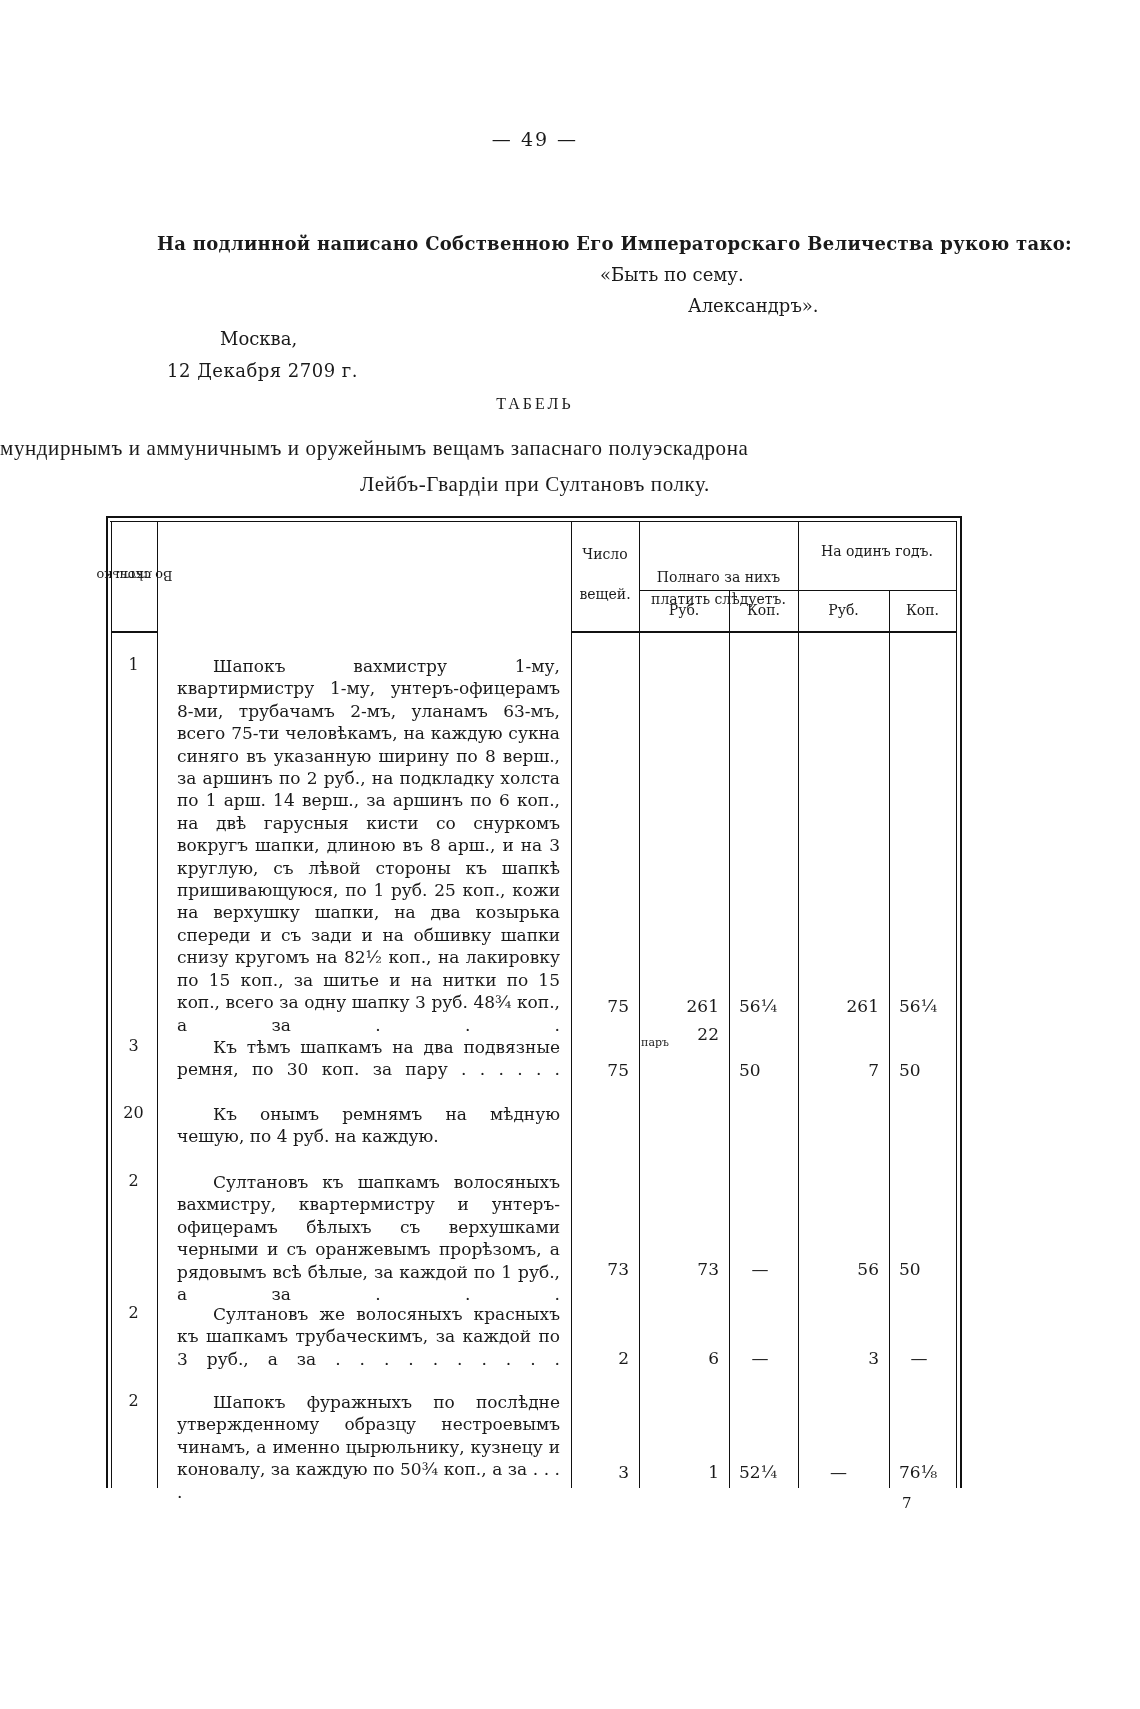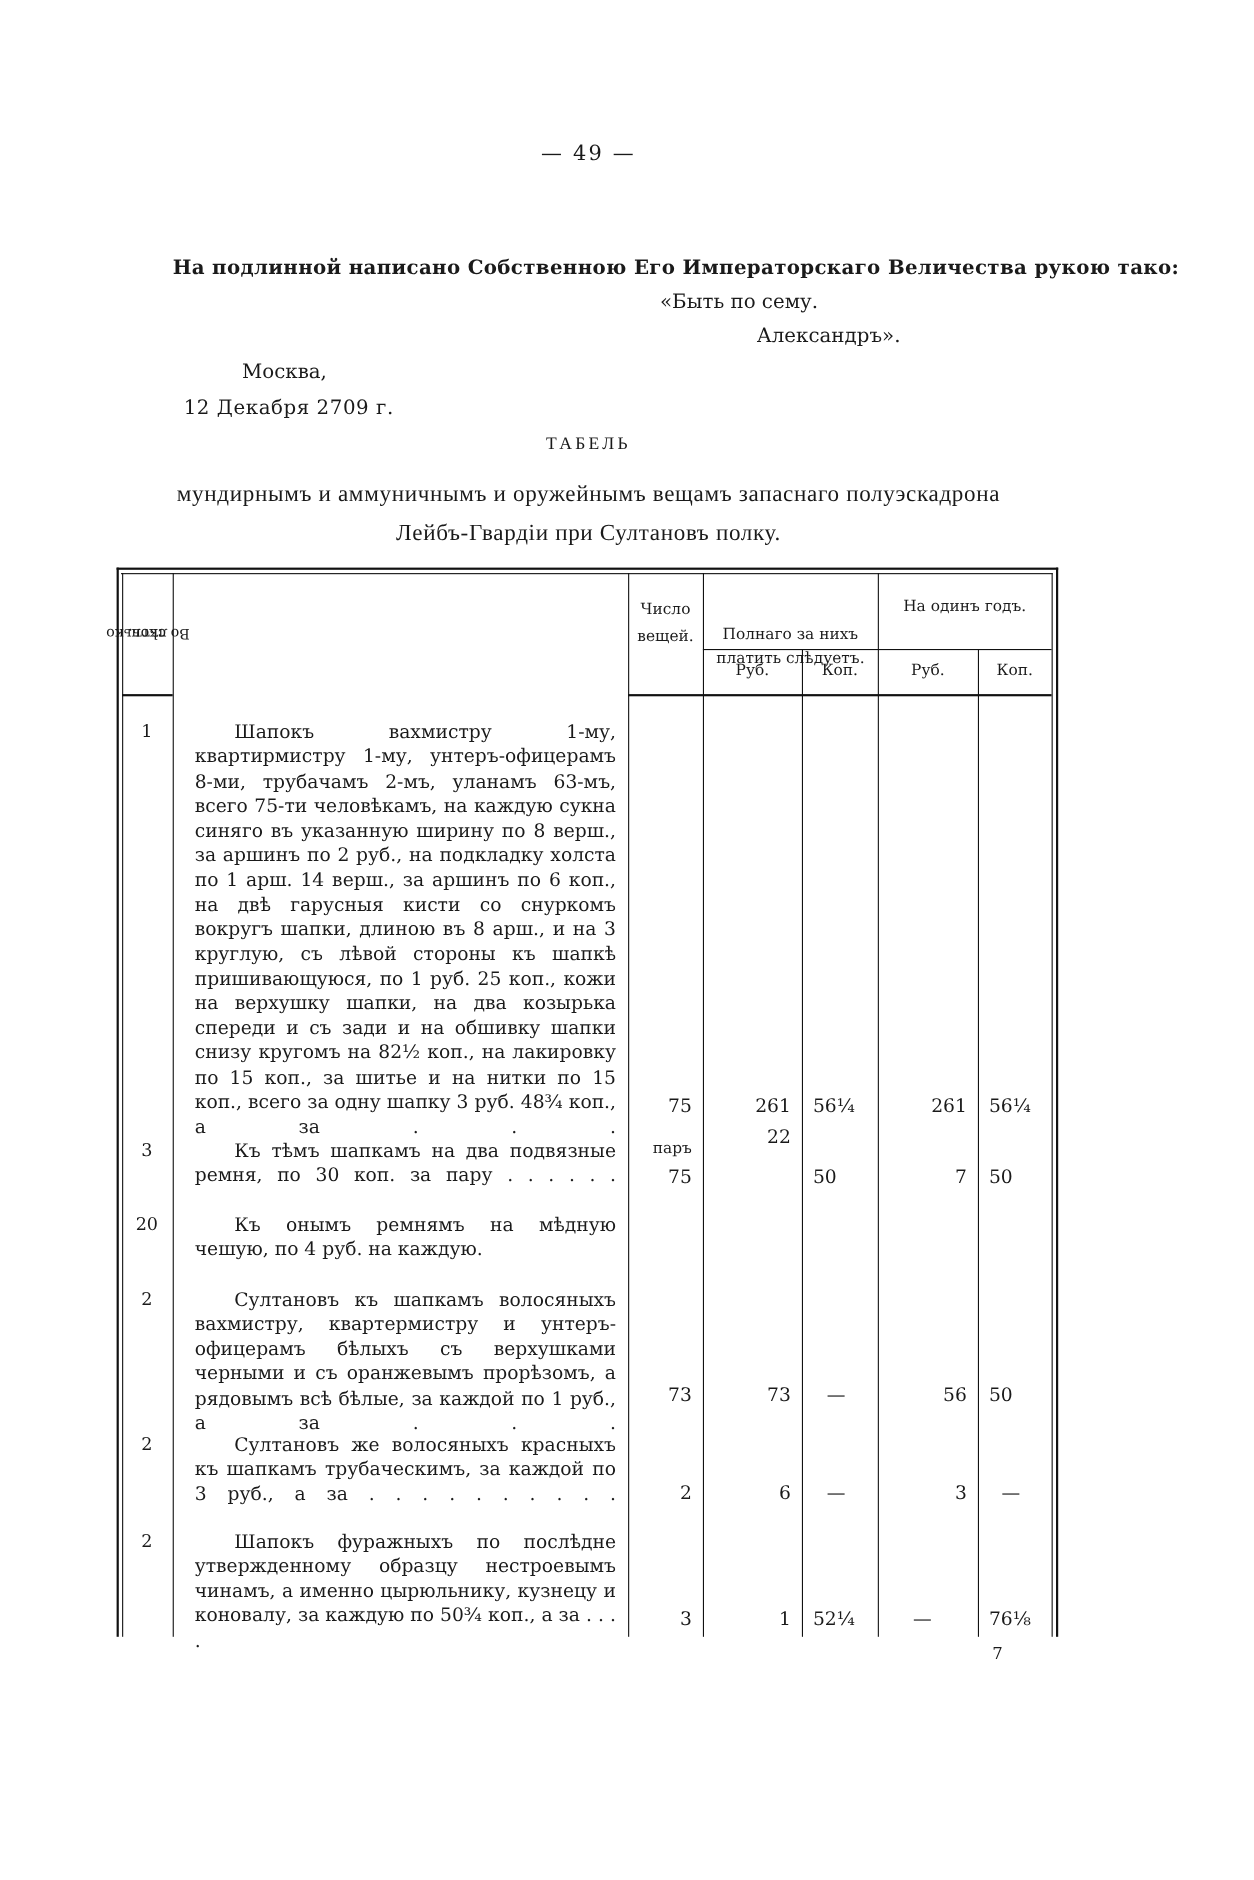--- a/index.html
+++ b/index.html
@@ -7,21 +7,21 @@
          font-family:"DejaVu Serif","Liberation Serif",serif; color:#1a1a1a; }
   .abs { position:absolute; white-space:nowrap; }
   .pagenum { left:0; width:1070px; top:128px; text-align:center; font-size:19px; letter-spacing:2px; }
   .cond { font-family:"Liberation Serif","DejaVu Serif",serif; }
   .line1 { left:157px; top:233px; font-size:18px; letter-spacing:0.3px;font-weight:bold; }
   .line2 { left:600px; top:264px; font-size:18px; }
   .line3 { left:688px; top:295px; font-size:18px; }
   .place { left:220px; top:328px; font-size:18px; }
   .date  { left:167px; top:360px; font-size:18px; letter-spacing:0.5px; }
   .title { left:0; width:1070px; top:395px; text-align:center; font-size:16px; letter-spacing:3px; }
-  .sub1 { left:0; width:1070px; top:436px; text-align:center; font-size:21px; letter-spacing:0.6px; }
+  .sub1 { left:0; width:1070px; top:436px; text-align:left; font-size:21px; letter-spacing:0.6px; }
   .sub2 { left:0; width:1070px; top:472px; text-align:center; font-size:21px; letter-spacing:0.6px; }
 
   
   .vline { position:absolute; background:#111; width:1px; }
   .hline { position:absolute; background:#111; height:1px; }
   .hdr { position:absolute; font-size:14px; text-align:center; line-height:24px; }
   .rot { position:absolute; left:110px; top:520px; width:47px; height:110px; }
   .rot span { position:absolute; left:50%; top:50%; transform:translate(-50%,-50%) rotate(-90deg);
               font-size:13px; line-height:15px; text-align:center; white-space:nowrap; display:block; }
   .desc { position:absolute; left:177px; width:383px; font-size:17px; line-height:22.4px;
@@ -70,21 +70,21 @@
 
   <div class="hline" style="left:639px;top:590px;width:317px;"></div>
   <div class="hline" style="left:111px;top:631px;width:46px;height:2px;"></div>
   <div class="hline" style="left:571px;top:631px;width:385px;height:2px;"></div>
 
   <div class="rot">
     <span><span>Во сколько</span><br><span>лѣтъ.</span></span>
   </div>
   <div class="hdr" style="left:571px;top:542px;width:68px;">
     <div>Число</div>
-    <div style="margin-top:1px;">вещей.</div>
+    <div style="margin-top:16px;">вещей.</div>
   </div>
   <div class="hdr" style="left:639px;top:530px;width:159px;line-height:22px;margin-top:36px;">
     <div>Полнаго за нихъ</div>
     <div>платить слѣдуетъ.</div>
   </div>
   <div class="hdr" style="left:798px;top:539px;width:158px;">На одинъ годъ.</div>
   <div class="hdr" style="left:639px;top:598px;width:90px;">Руб.</div>
   <div class="hdr" style="left:729px;top:598px;width:69px;">Коп.</div>
   <div class="hdr" style="left:798px;top:598px;width:91px;">Руб.</div>
   <div class="hdr" style="left:889px;top:598px;width:67px;">Коп.</div>
@@ -99,21 +99,21 @@
     <div class="num c-k1" style="top:996px;">56¼</div>
     <div class="num c-r2" style="top:996px;">261</div>
     <div class="num c-k2" style="top:996px;">56¼</div>
   </div>
 
   <div>
     <div class="yr" style="top:1036px;">3</div>
     <div class="desc" style="top:1036px;">
         <div class="p">Къ тѣмъ шапкамъ на два подвязные ремня, по 30 коп. за пару . . . . . .</div>
       </div>
-    <div class="num c-count" style="top:1036px;font-size:14px;">паръ</div>
+    <div class="num c-count" style="top:1036px;font-size:11px;margin-left:40px;">паръ</div>
     <div class="num c-count" style="top:1060px;">75</div>
     <div class="num c-r1" style="top:1024px;">22</div>
     <div class="num c-k1" style="top:1060px;">50</div>
     <div class="num c-r2" style="top:1060px;">7</div>
     <div class="num c-k2" style="top:1060px;">50</div>
   </div>
 
   <div>
     <div class="yr" style="top:1103px;">20</div>
     <div class="desc last-left" style="top:1103px;">

